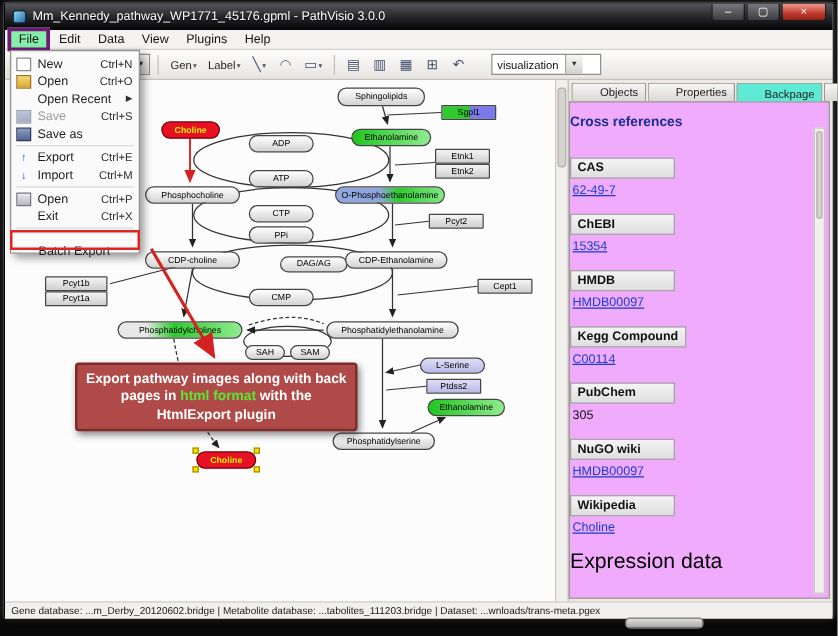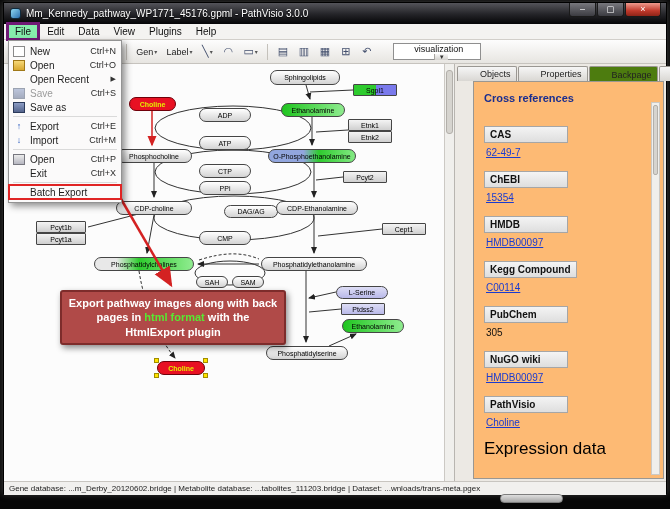--- a/index.html
+++ b/index.html
@@ -22,21 +22,21 @@
   .menu-item.open{background:#86efac;border:3px solid #701a75;}
 
   
   .toolbar{height:24px;background:linear-gradient(#fdfdfd,#e7e5e1);border-bottom:1px solid #c6c3be;display:flex;align-items:center;padding:0 5px;gap:3px;font-size:10px;color:#333;}
   .tb-sep{width:1px;height:16px;background:#c4c1bb;margin:0 3px;flex:0 0 auto;}
   .tb-btn{min-width:18px;height:18px;border:1px solid transparent;border-radius:2px;display:flex;align-items:center;justify-content:center;font-size:11px;color:#44506e;padding:0 2px;gap:1px;}
   .tb-btn .caret{font-size:6px;color:#555;}
   .tb-btn.texty{font-size:9px;color:#222;}
   .icon-save{width:13px;height:13px;background:linear-gradient(#7286b8,#3d4e78);border:1px solid #2b3a5a;border-radius:1px;position:relative;}
   .icon-save::after{content:"";position:absolute;left:3px;top:1px;width:6px;height:4px;background:#dfe6f5;}
-  .combo{background:#fff;border:1px solid #8f8f8f;height:17px;display:flex;align-items:center;font-size:9px;color:#111;padding-left:4px;flex-direction:column;}
+  .combo{background:#fff;border:1px solid #8f8f8f;height:17px;display:flex;align-items:center;font-size:9px;color:#111;padding-left:4px;}
   .combo .arrow{width:14px;height:100%;background:linear-gradient(#f7f7f7,#d3d1cd);border-left:1px solid #a8a5a0;display:flex;align-items:center;justify-content:center;font-size:6px;color:#333;margin-left:5px;}
   .zoom-combo{width:48px;}
   .vis-combo{width:88px;margin-left:14px;}
   .tb-label{color:#222;}
 
   
   .content{display:flex;height:417px;}
   .canvas{position:relative;flex:1;background:#fcfcfc;overflow:hidden;}
   .edges{position:absolute;left:0;top:0;z-index:1;}
   .node{position:absolute;display:flex;align-items:center;justify-content:center;font-size:7px;color:#000;border:1px solid #454545;background:linear-gradient(#ffffff,#d3d3d3);text-align:center;line-height:1;z-index:2;white-space:nowrap;overflow:visible;}
@@ -53,45 +53,45 @@
   .handle{position:absolute;width:5px;height:5px;background:#ffe400;border:1px solid #a08c00;z-index:3;}
   .handle.lt{left:-4px;top:-4px}.handle.rt{right:-4px;top:-4px}
   .handle.lb{left:-4px;bottom:-4px}.handle.rb{right:-4px;bottom:-4px}
   .vscroll{position:absolute;right:0;top:0;width:10px;height:100%;background:#f0efec;border-left:1px solid #ccc9c4;z-index:4;}
   .vscroll .thumb{position:absolute;left:1px;top:6px;width:7px;height:64px;background:#d6d4cf;border:1px solid #b2afaa;border-radius:3px;}
 
   
   .sidebar{width:212px;background:#ece9e4;display:flex;flex-direction:column;border-left:1px solid #b8b5b0;position:relative;}
   .tabs{display:flex;padding:2px 2px 0 2px;}
   .tab{padding:2px 5px 1px 22px;font-size:9px;background:linear-gradient(#f6f6f6,#d9d7d3);border:1px solid #9a9792;border-bottom:none;border-radius:2px 2px 0 0;color:#222;margin-right:1px;white-space:nowrap;}
-  .tab.active{background:#4d7c0f;position:relative;z-index:2;padding-top:3px;}
-  .panel{flex:1;background:#fdba74;border:1px solid #9a9792;margin:0 2px 2px 18px;padding:8px 6px 4px 10px;overflow:hidden;position:relative;}
+  .tab.active{background:#5eead4;position:relative;z-index:2;padding-top:3px;}
+  .panel{flex:1;background:#f0abfc;border:1px solid #9a9792;margin:0 2px 2px 0;padding:8px 6px 4px 0;overflow:hidden;position:relative;}
   .bp-heading{color:#1a2e8f;font-weight:bold;font-size:11px;margin:2px 0 20px 0;}
   .bp-section{margin-bottom:11px;}
   .bp-name{display:inline-block;min-width:84px;background:linear-gradient(#f4f4f4,#dedede);border:1px solid #a6a6a6;font-size:10px;font-weight:bold;padding:2px 5px;color:#111;}
   .bp-val{display:block;font-size:10px;margin:4px 0 0 2px;color:#111;text-decoration:none;}
   .bp-val.link{color:#1a3bd0;text-decoration:underline;}
   .bp-footer{font-weight:normal;font-size:17px;margin-top:2px;color:#000;}
   .side-vscroll{position:absolute;right:3px;top:20px;width:9px;bottom:3px;background:#f0efec;border:1px solid #ccc9c4;}
   .side-vscroll .thumb{position:absolute;left:1px;top:2px;width:5px;height:70px;background:#d6d4cf;border:1px solid #b2afaa;border-radius:2px;}
 
   
   .statusbar{height:14px;background:#f1f0ee;border-top:1px solid #c8c5c0;font-size:8px;color:#1a1a1a;display:flex;align-items:center;padding:0 5px;white-space:nowrap;overflow:hidden;}
 
   
-  .file-menu{position:absolute;left:4px;top:37px;width:114px;background:#fbfafa;border:1px solid #939393;box-shadow:3px 3px 7px rgba(0,0,0,.45);z-index:20;padding:3px 0;}
+  .file-menu{position:absolute;left:4px;top:37px;width:104px;background:#fbfafa;border:1px solid #939393;box-shadow:3px 3px 7px rgba(0,0,0,.45);z-index:20;padding:3px 0;}
   .fm-item{display:flex;align-items:center;height:14px;font-size:10px;color:#1c1c1c;padding:0 5px 0 4px;position:relative;}
   .fm-item .ic{width:12px;height:11px;margin-right:5px;display:flex;align-items:center;justify-content:center;font-size:9px;flex:0 0 auto;}
   .fm-item .lbl{flex:1;white-space:nowrap;}
   .fm-item .sc{font-size:9px;color:#2a2a2a;margin-left:6px;}
   .fm-item.disabled{color:#9b9b9b;}
   .fm-item.disabled .ic{opacity:.45;}
   .fm-item .sub{font-size:7px;margin-left:4px;color:#333;}
   .fm-sep{height:1px;background:#dadada;margin:2px 4px;}
-  .fm-item.highlighted{outline:2px solid #e02424;outline-offset:-1px;}
+  .fm-item.highlighted{outline:2px solid #e02424;outline-offset:-1px;flex-direction:column;}
   .new-file-icon{background:#fff;border:1px solid #8a8a8a;}
   .open-folder-icon{background:linear-gradient(#f7d878,#d8a830);border:1px solid #a07818;}
   .save-file-icon{background:linear-gradient(#7286b8,#3d4e78);border:1px solid #2b3a5a;}
   .save-as-icon{background:linear-gradient(#8c9cc4,#54648c);border:1px solid #2b3a5a;}
   .import-icon::after{content:"↓";color:#2255bb;font-weight:bold;}
   .export-icon::after{content:"↑";color:#2255bb;font-weight:bold;}
   .print-icon{background:linear-gradient(#ececec,#b6b6c0);border:1px solid #77777f;}
 
   
   .callout{position:absolute;left:60px;top:290px;width:226px;background:#b04a48;border:2px solid #7d2c2b;border-radius:3px;box-shadow:2px 3px 6px rgba(0,0,0,.45);color:#fff;font-weight:bold;font-size:11px;text-align:center;padding:4px 5px;z-index:15;line-height:1.3;}
@@ -262,21 +262,21 @@
         </div>
       <div class="panel">
         <div class="bp-heading">Cross references</div>
         <div>
             <div class="bp-section"><div class="bp-name">CAS</div><a class="bp-val link" href="#">62-49-7</a></div>
             <div class="bp-section"><div class="bp-name">ChEBI</div><a class="bp-val link" href="#">15354</a></div>
             <div class="bp-section"><div class="bp-name">HMDB</div><a class="bp-val link" href="#">HMDB00097</a></div>
             <div class="bp-section"><div class="bp-name">Kegg Compound</div><a class="bp-val link" href="#">C00114</a></div>
             <div class="bp-section"><div class="bp-name">PubChem</div><span class="bp-val">305</span></div>
             <div class="bp-section"><div class="bp-name">NuGO wiki</div><a class="bp-val link" href="#">HMDB00097</a></div>
-            <div class="bp-section"><div class="bp-name">PathVisio</div><a class="bp-val link" href="#">Choline</a></div>
+            <div class="bp-section"><div class="bp-name">Wikipedia</div><a class="bp-val link" href="#">Choline</a></div>
           </div>
         <div class="bp-footer">Expression data</div>
         <div class="side-vscroll">
           <span class="thumb" style="display:block"></span>
         </div>
       </div>
     </div>
 
   </div>
 

